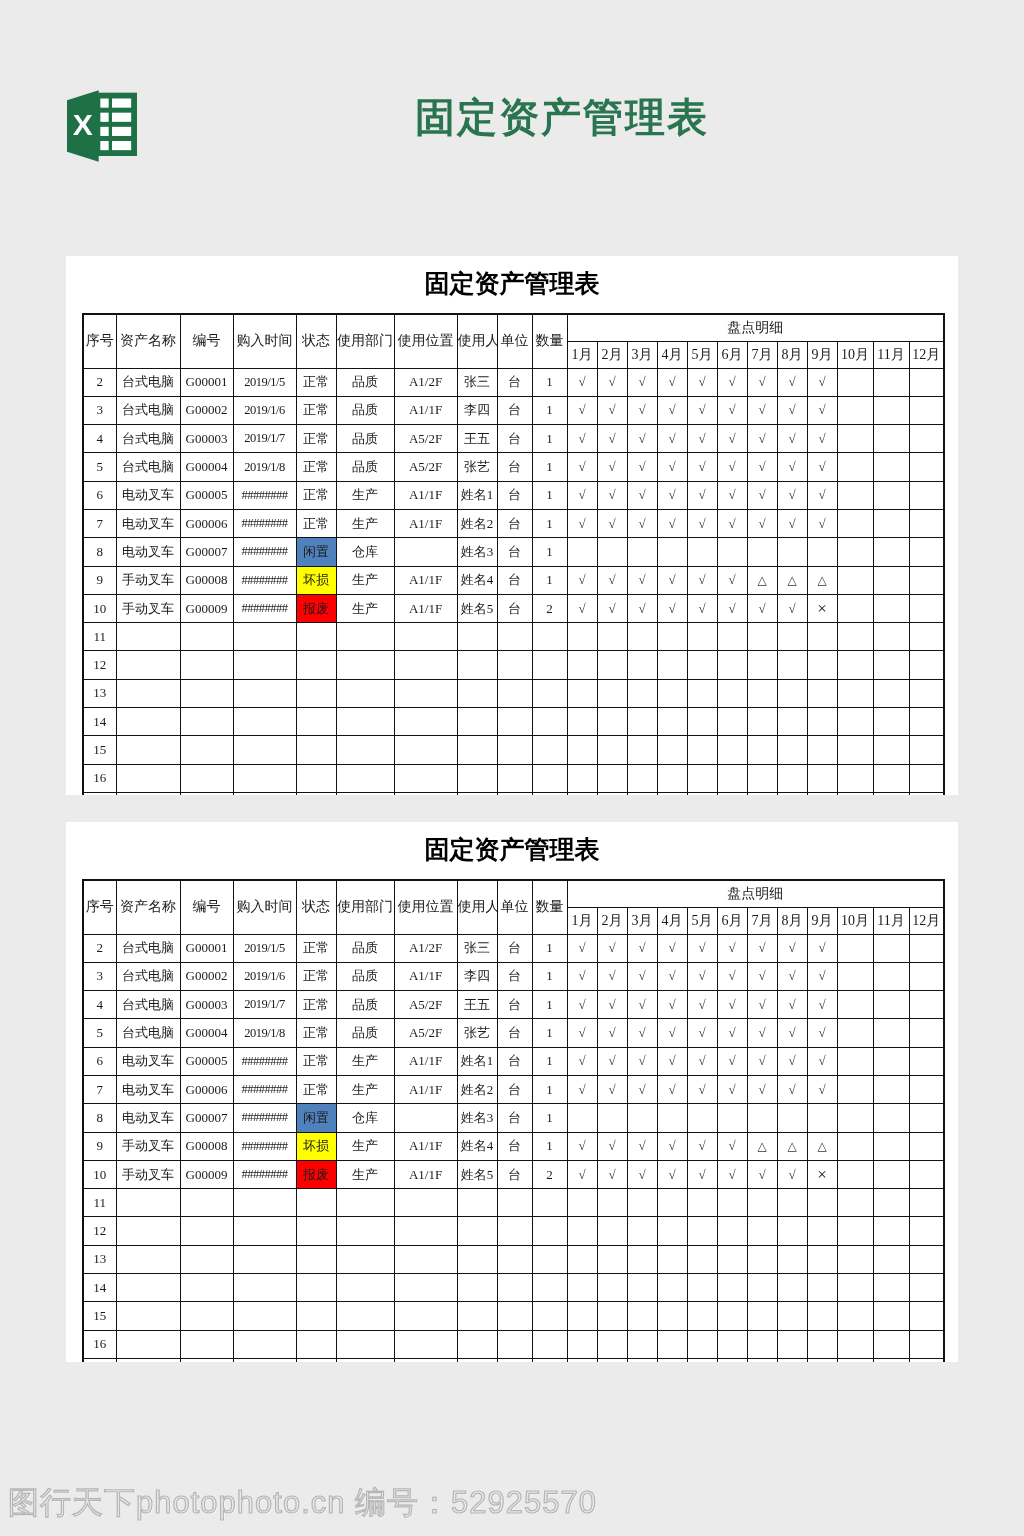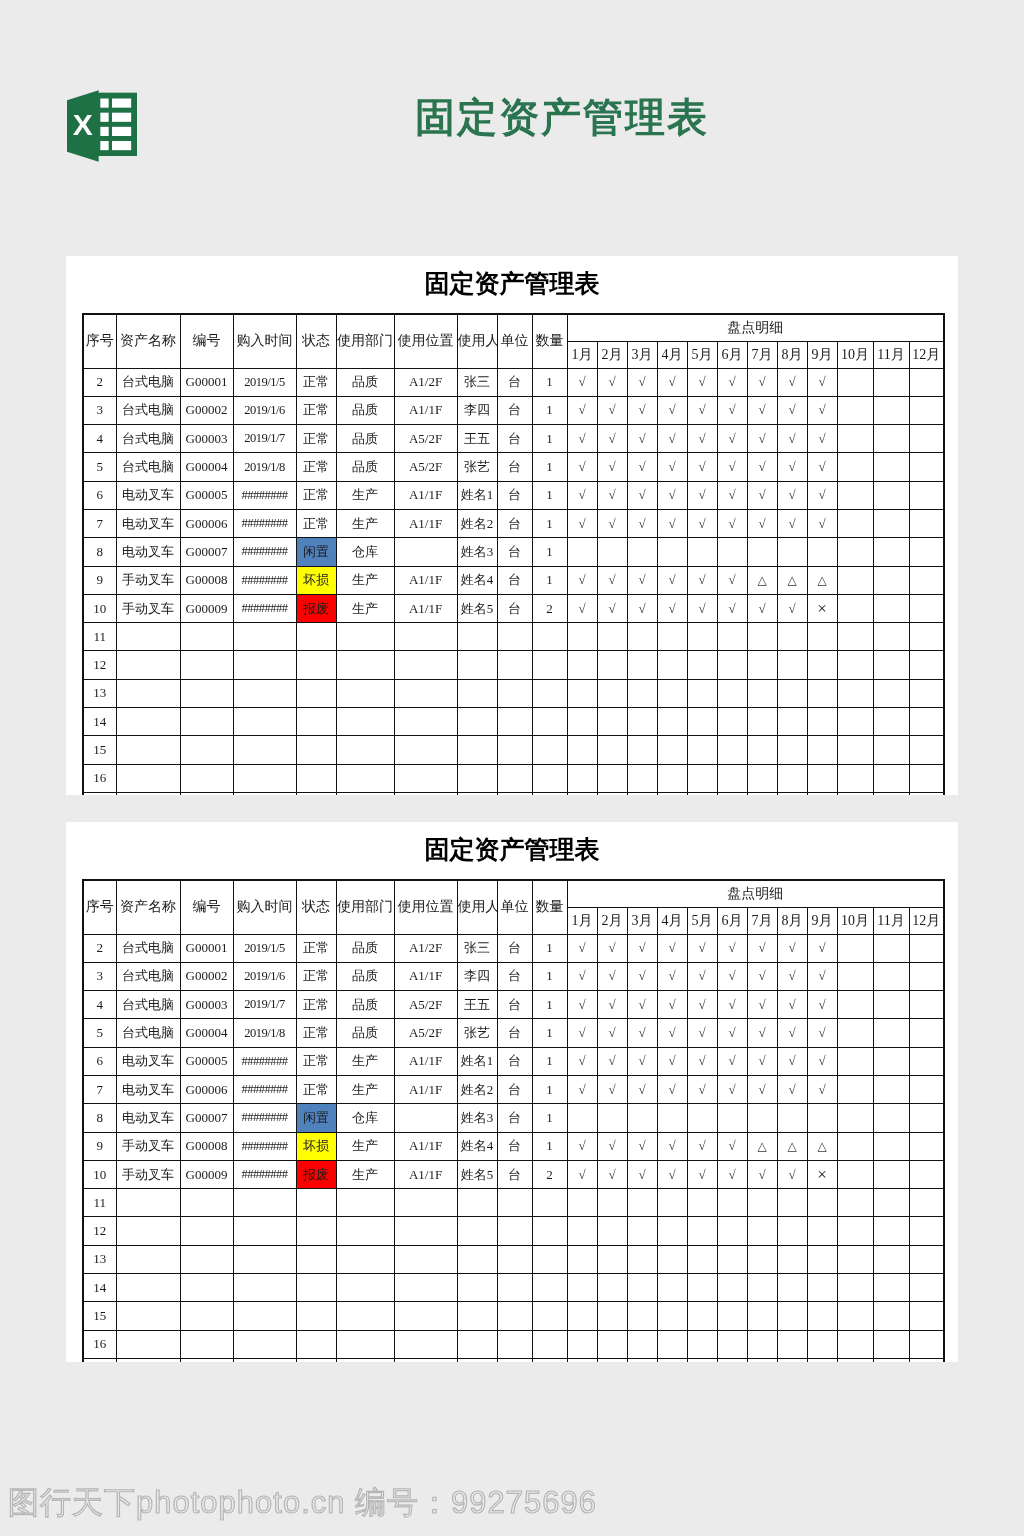--- a/index.html
+++ b/index.html
@@ -970,14 +970,14 @@
           <td></td>
           <td></td>
           <td></td>
           <td></td>
         </tr>
       </tbody>
     </table>
 </section>
 
 <footer class="watermark">
-  <span>图行天下photophoto.cn 编号：99275696</span>
+  <span>图行天下photophoto.cn 编号：52925570</span>
 </footer>
 
 </body></html>

